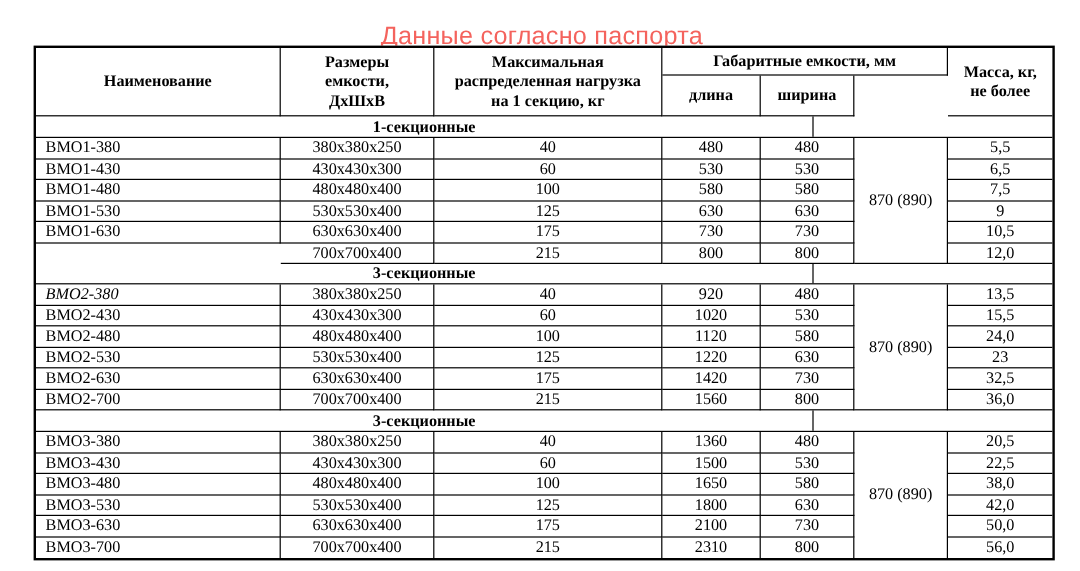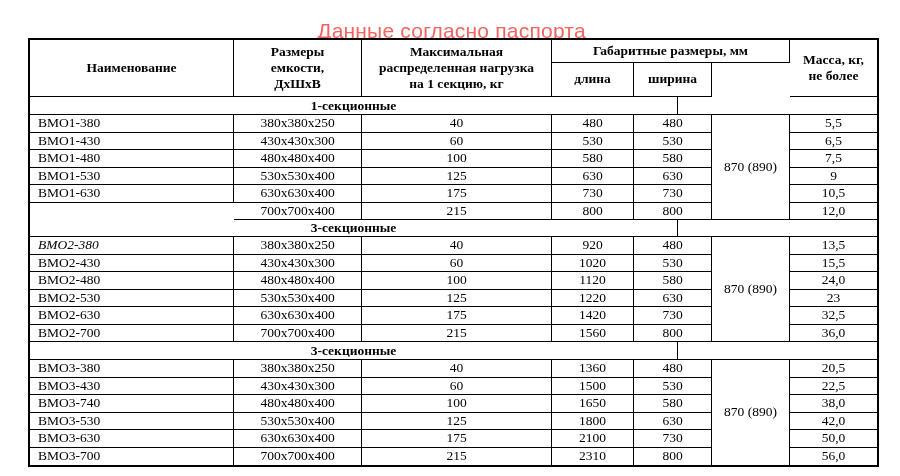--- a/index.html
+++ b/index.html
@@ -35,21 +35,21 @@
 
   <div class="tbl" id="grid">
 
     <div class="cell bold" style="grid-column:1;grid-row:1 / span 2;">Наименование</div>
     <div class="cell bold pre" style="grid-column:2;grid-row:1 / span 2;">Размеры
 емкости,
 ДхШхВ</div>
     <div class="cell bold pre" style="grid-column:3;grid-row:1 / span 2;">Максимальная
 распределенная нагрузка
 на 1 секцию, кг</div>
-    <div class="cell bold" style="grid-column:4 / span 3;grid-row:1;">Габаритные размеры, мм</div>
+    <div class="cell bold" style="grid-column:4 / span 3;grid-row:1;">Габаритные емкости, мм</div>
     <div class="cell bold no-r pre" style="grid-column:7;grid-row:1 / span 2;">Масса, кг,
 не более</div>
     <div class="cell bold" style="grid-column:5;grid-row:2;">ширина</div>
     <div class="cell bold" style="grid-column:4;grid-row:2;">длина</div>
 
   <div class="secrow" style="grid-area: 3 / 1 / auto / -1;">
         <div class="sl">1-секционные</div>
         <div class="sr"></div>
       </div>
       <div class="cell" style="grid-area: 4 / 6 / span 6;">870 (890)</div>
@@ -139,21 +139,21 @@
       <div class="cell" style="grid-area: 18 / 3;">40</div>
       <div class="cell" style="grid-area: 18 / 4;">1360</div>
       <div class="cell" style="grid-area: 18 / 5;">480</div>
       <div class="cell no-r" style="grid-area: 18 / 7;">20,5</div>
       <div class="cell left" style="grid-area: 19 / 1;">ВМО3-430</div>
       <div class="cell" style="grid-area: 19 / 2;">430х430х300</div>
       <div class="cell" style="grid-area: 19 / 3;">60</div>
       <div class="cell" style="grid-area: 19 / 4;">1500</div>
       <div class="cell" style="grid-area: 19 / 5;">530</div>
       <div class="cell no-r" style="grid-area: 19 / 7;">22,5</div>
-      <div class="cell left" style="grid-area: 20 / 1;">ВМО3-740</div>
+      <div class="cell left" style="grid-area: 20 / 1;">ВМО3-480</div>
       <div class="cell" style="grid-area: 20 / 2;">480х480х400</div>
       <div class="cell" style="grid-area: 20 / 3;">100</div>
       <div class="cell" style="grid-area: 20 / 4;">1650</div>
       <div class="cell" style="grid-area: 20 / 5;">580</div>
       <div class="cell no-r" style="grid-area: 20 / 7;">38,0</div>
       <div class="cell left" style="grid-area: 21 / 1;">ВМО3-530</div>
       <div class="cell" style="grid-area: 21 / 2;">530х530х400</div>
       <div class="cell" style="grid-area: 21 / 3;">125</div>
       <div class="cell" style="grid-area: 21 / 4;">1800</div>
       <div class="cell" style="grid-area: 21 / 5;">630</div>

